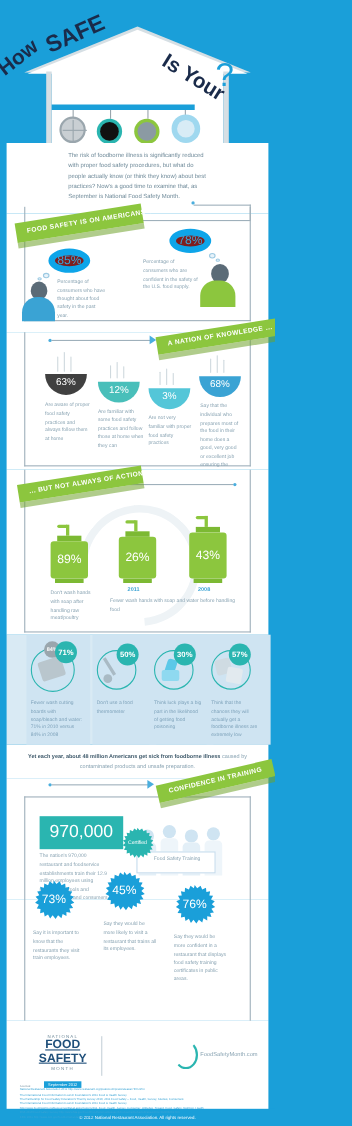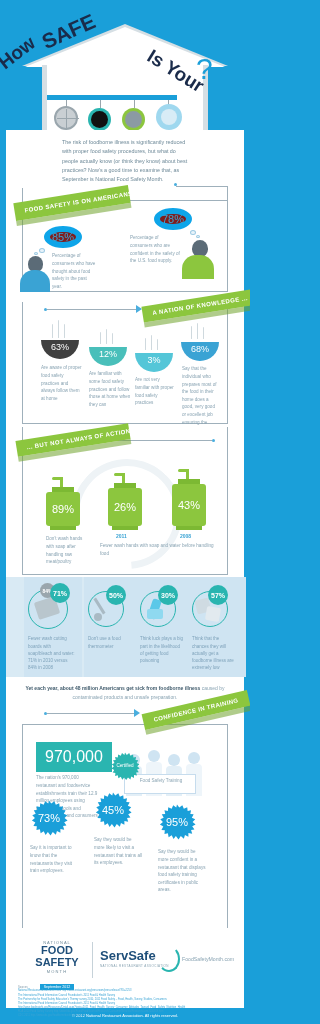--- a/index.html
+++ b/index.html
@@ -141,21 +141,21 @@
   .sb-disc {
     position:absolute; border-radius:50%; background:#1a9fd9;
     clip-path:polygon(50% 0%,56% 8%,64% 2%,68% 11%,77% 7%,78% 17%,87% 15%,85% 25%,94% 26%,89% 35%,98% 39%,91% 46%,99% 53%,90% 57%,96% 66%,87% 67%,90% 77%,80% 75%,80% 85%,71% 80%,68% 90%,60% 83%,54% 92%,47% 83%,41% 91%,36% 81%,28% 86%,26% 76%,17% 78%,18% 68%,9% 67%,14% 58%,5% 53%,13% 46%,6% 39%,15% 35%,10% 26%,19% 25%,17% 15%,26% 17%,27% 7%,36% 11%,40% 2%,48% 8%);
   }
   .sb-num { position:absolute; width:100%; text-align:center; color:#fff; font-size:11px; }
 
   
   .footer { background:#fff; position:relative; height:80px; padding:10px 12px 4px 12px; }
   .logo-nfsm { position:absolute; left:24px; top:12px; text-align:center; width:54px; }
   .logo-nfsm .l1 { font-size:4px; letter-spacing:1px; color:#6f8a99; }
-  .logo-nfsm .l2 { font-size:11px; font-weight:bold; color:#1f4f7a; line-height:1.05; }
+  .logo-nfsm .l2 { font-size:11px; font-weight:bold; color:#1f4f7a; line-height:1.05;text-decoration:underline; }
   .logo-nfsm .l3 { font-size:4px; letter-spacing:1.2px; color:#6f8a99; }
   .logo-nfsm .l4 { font-size:3.6px; color:#fff; background:#1a9fd9; display:inline-block; padding:1px 4px; margin-top:2px; }
   .logo-divider { position:absolute; left:86px; top:14px; width:1px; height:36px; background:#c6d2d9; }
   .logo-serv { position:absolute; left:94px; top:20px; font-size:13px; font-weight:bold; color:#1f4f7a; }
   .logo-serv .sub { font-size:3px; font-weight:normal; color:#8aa4b3; letter-spacing:.4px; display:block; margin-top:1px;}
   .logo-swoosh {
     position:absolute; left:152px; top:18px; width:22px; height:26px;
     border:2px solid #2ab5b0; border-left-color:transparent; border-top-color:transparent;
     border-radius:0 50% 50% 50%;
   }
@@ -396,39 +396,35 @@
         <div class="sb-num" style="left:24px;top:104px;width:38px;">73%</div>
         <div class="cap" style="left:24px;top:136px;width:48px;">Say it is important to know that the restaurants they visit train employees.</div>
       </div>
       <div>
         <div class="sb-disc" style="left:88px;top:84px;width:38px;height:38px;"></div>
         <div class="sb-num" style="left:88px;top:96px;width:38px;">45%</div>
         <div class="cap" style="left:88px;top:128px;width:48px;">Say they would be more likely to visit a restaurant that trains all its employees.</div>
       </div>
       <div>
         <div class="sb-disc" style="left:152px;top:96px;width:38px;height:38px;"></div>
-        <div class="sb-num" style="left:152px;top:108px;width:38px;">95%</div>
+        <div class="sb-num" style="left:152px;top:108px;width:38px;">76%</div>
         <div class="cap" style="left:152px;top:140px;width:48px;">Say they would be more confident in a restaurant that displays food safety training certificates in public areas.</div>
       </div>
     </div>
 
     <div style="height:110px;background:#fff;"></div>
 
     <div class="footer">
       <div class="logo-nfsm">
         <div class="l1">NATIONAL</div>
         <div class="l2">FOOD SAFETY</div>
         <div class="l3">MONTH</div>
         <div class="l4">September 2012</div>
       </div>
       <div class="logo-divider"></div>
-      <div class="logo-serv">
-        <span>ServSafe</span>
-        <span class="sub">NATIONAL RESTAURANT ASSOCIATION</span>
-      </div>
       <div class="logo-swoosh"></div>
       <div class="logo-url">FoodSafetyMonth.com</div>
 
       <div class="sources">
         <div class="st">Sources:</div>
         <div class="sl">National Restaurant Association 2012 http://www.restaurant.org/pressroom/pressrelease/?ID=2253</div>
         <div class="sl">The International Food Information Council Foundation's 2011 Food &amp; Health Survey</div>
         <div class="sl">The Partnership for Food Safety Education's Thermy survey 2010, 2011 Food Safety – Food, Health, Survey, Studies, Consumers</div>
         <div class="sl">The International Food Information Council Foundation's 2011 Food &amp; Health Survey</div>
         <div class="sl">http://www.foodinsight.org/Resources/Detail.aspx?topic=2011_Food_Health_Survey_Consumer_Attitudes_Toward_Food_Safety_Nutrition_Health</div>

